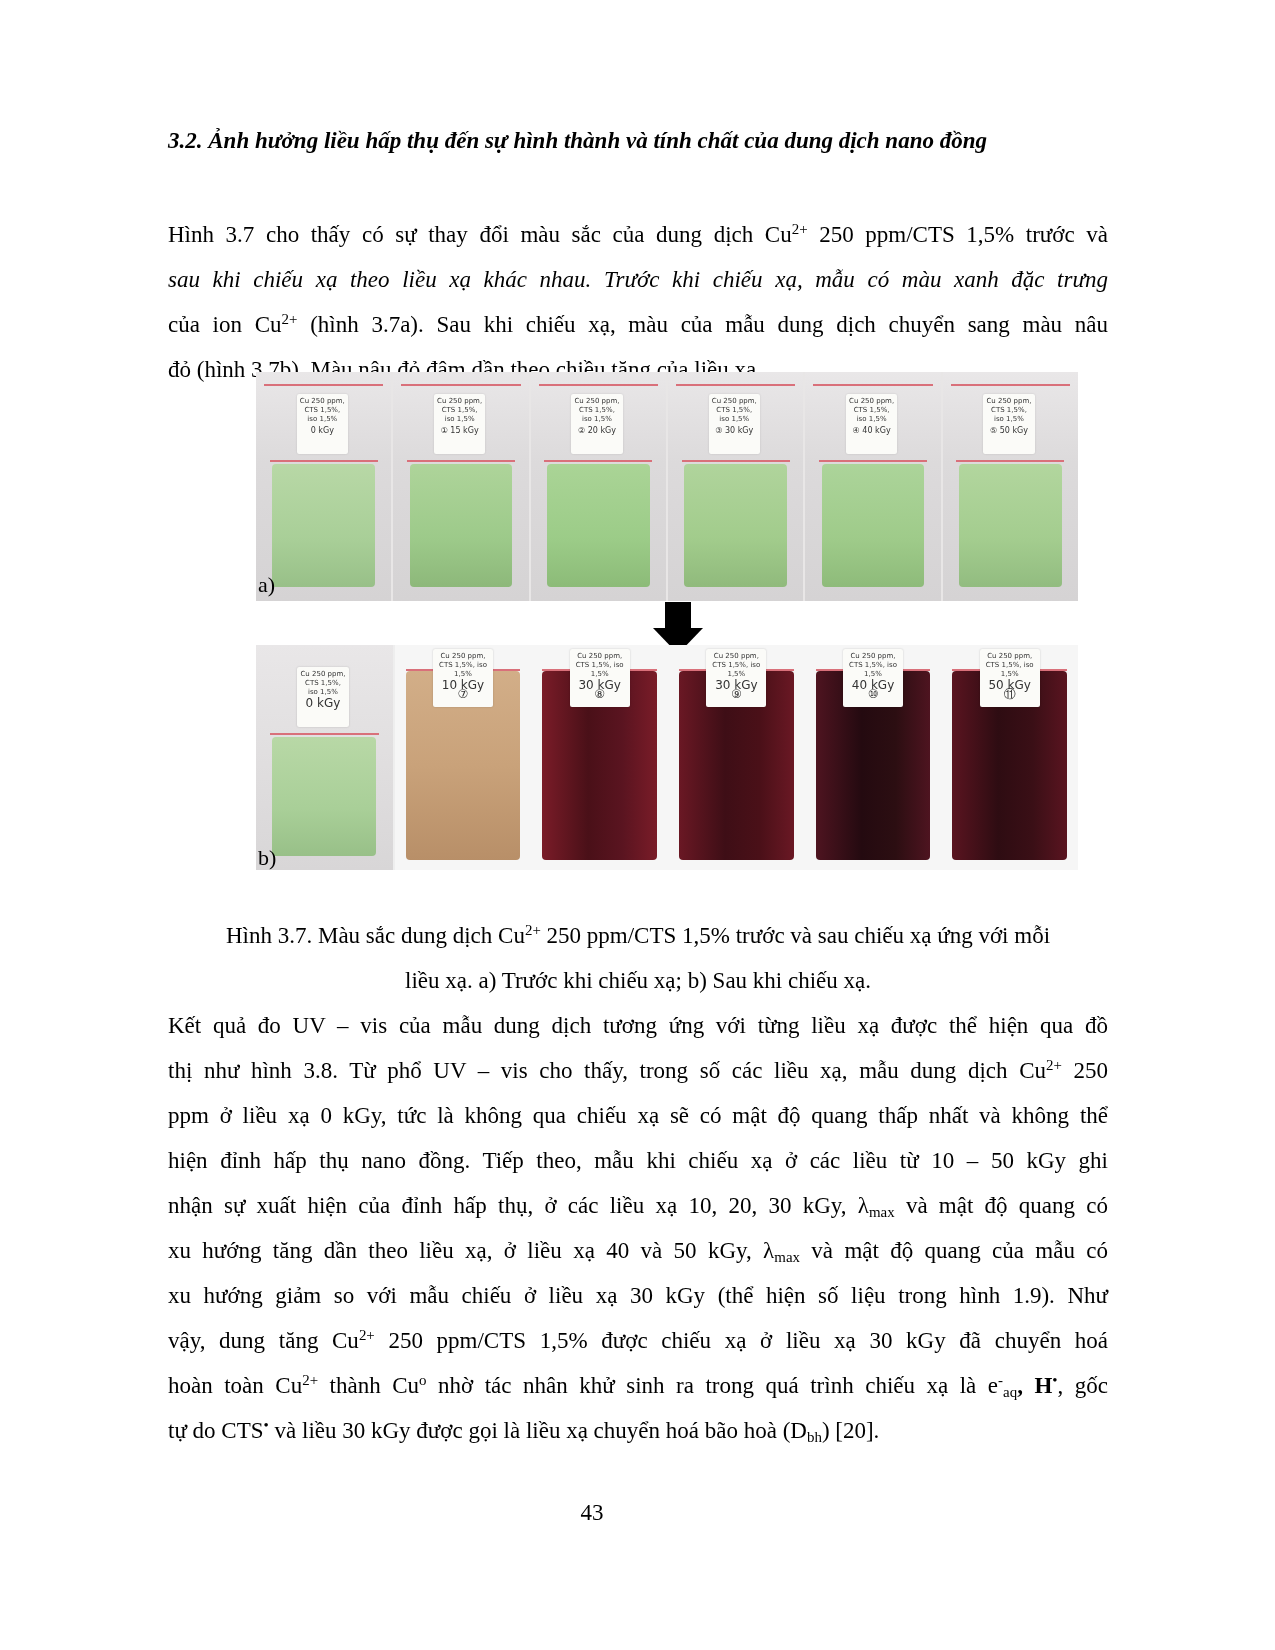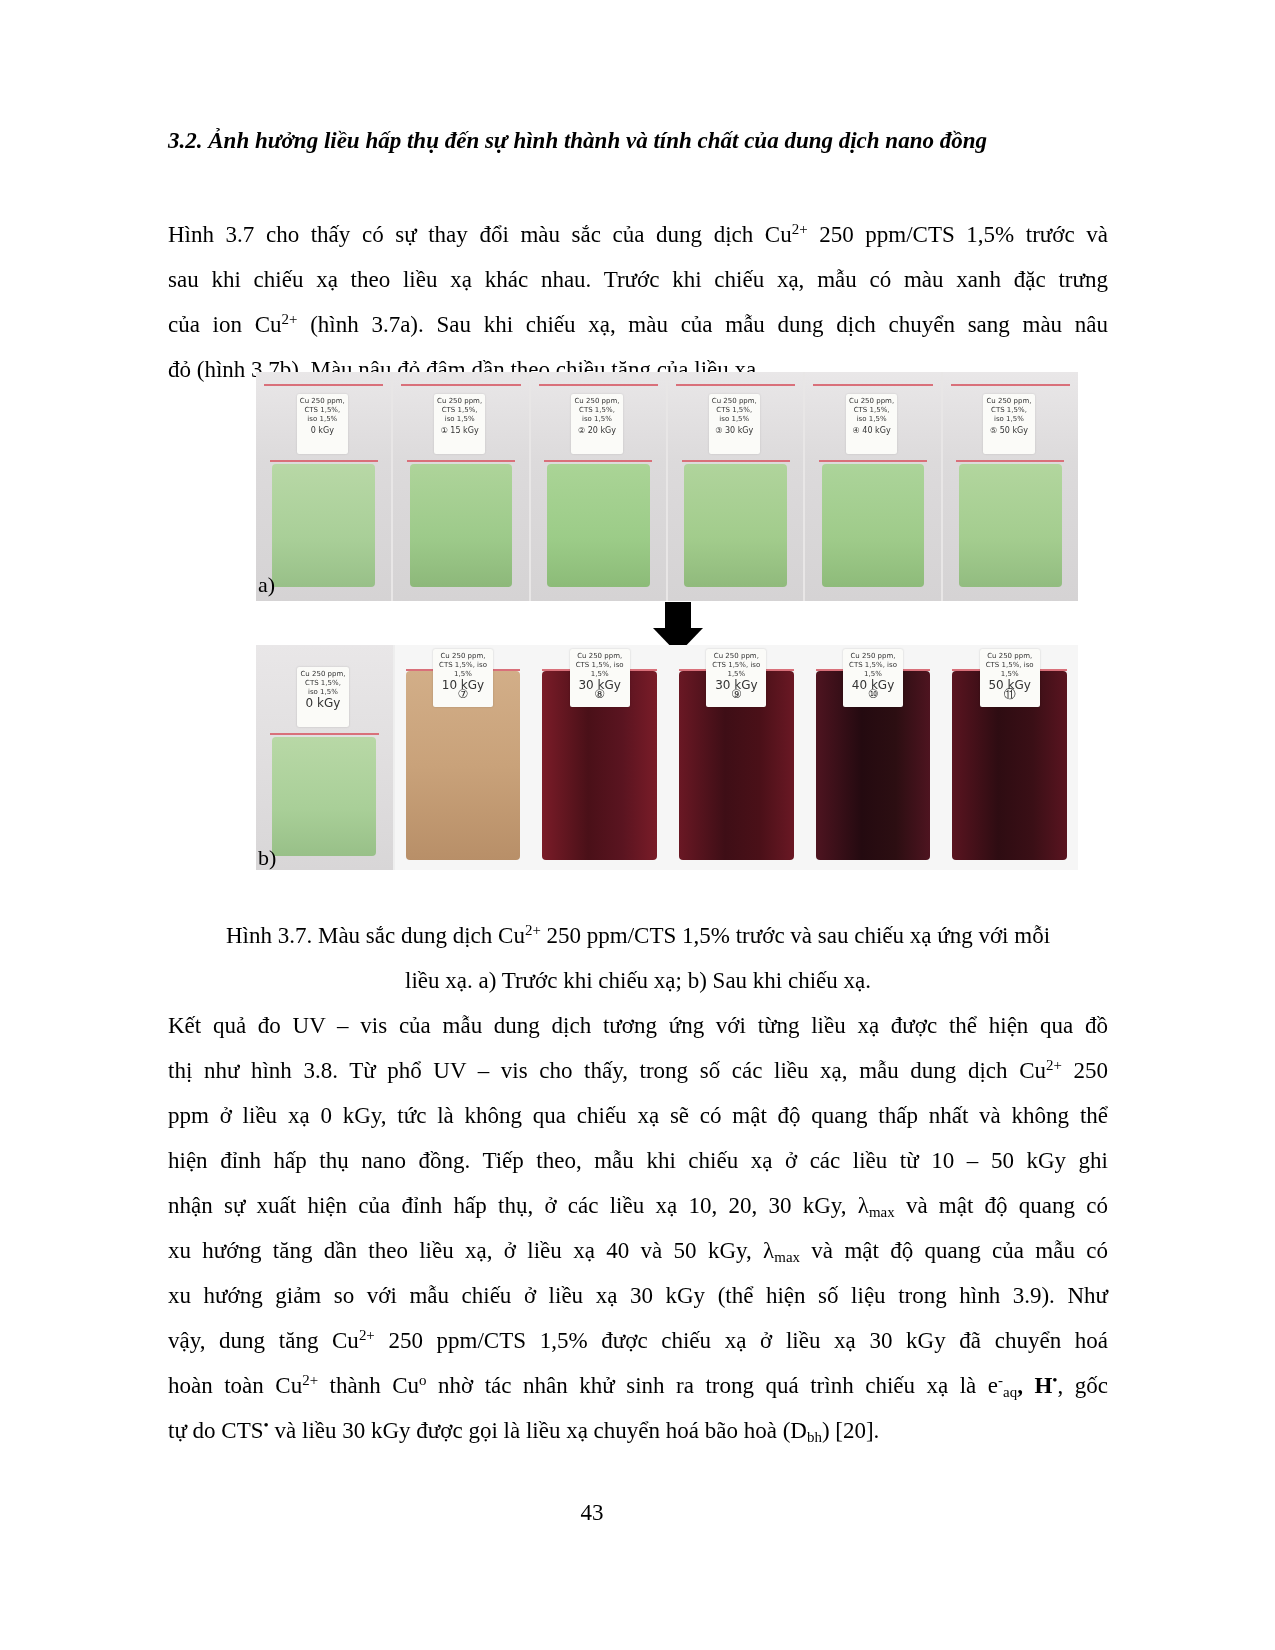--- a/index.html
+++ b/index.html
@@ -51,21 +51,21 @@
 </style>
 </head>
 <body>
 
 <div>
 
   <div class="heading">3.2. Ảnh hưởng liều hấp thụ đến sự hình thành và tính chất của dung dịch nano đồng</div>
 
   <div>
     <div class="line" style="top:177px;"><span>Hình 3.7 cho thấy có sự thay đổi màu sắc của dung dịch Cu</span><sup>2+</sup><span> 250 ppm/CTS 1,5% trước và</span></div>
-    <div class="line" style="top:222px;">sau khi chiếu xạ theo liều xạ khác nhau. Trước khi chiếu xạ, mẫu có màu xanh đặc trưng</div>
+    <div class="line" style="top:222px;font-style:italic;">sau khi chiếu xạ theo liều xạ khác nhau. Trước khi chiếu xạ, mẫu có màu xanh đặc trưng</div>
     <div class="line" style="top:267px;"><span>của ion Cu</span><sup>2+</sup><span> (hình 3.7a). Sau khi chiếu xạ, màu của mẫu dung dịch chuyển sang màu nâu</span></div>
     <div class="line last" style="top:312px;">đỏ (hình 3.7b). Màu nâu đỏ đậm dần theo chiều tăng của liều xạ.</div>
   </div>
 
   <div class="photo photo-a">
     <div class="bag">
       <div class="zip top"></div>
       <div class="label"><span>Cu 250 ppm, CTS 1,5%, iso 1,5%</span><span class="dose">0 kGy</span></div>
       <div class="zip inner"></div>
       <div class="liquid" style="background:linear-gradient(180deg,#b8d8a6,#a9cf98 60%,#98c088);"></div>
@@ -147,20 +147,20 @@
     <div class="line center" style="top:923px;">liều xạ. a) Trước khi chiếu xạ; b) Sau khi chiếu xạ.</div>
   </div>
 
   <div>
     <div class="line" style="top:968px;">Kết quả đo UV – vis của mẫu dung dịch tương ứng với từng liều xạ được thể hiện qua đồ</div>
     <div class="line" style="top:1013px;"><span>thị như hình 3.8. Từ phổ UV – vis cho thấy, trong số các liều xạ, mẫu dung dịch Cu</span><sup>2+</sup><span> 250</span></div>
     <div class="line" style="top:1058px;">ppm ở liều xạ 0 kGy, tức là không qua chiếu xạ sẽ có mật độ quang thấp nhất và không thể</div>
     <div class="line" style="top:1103px;">hiện đỉnh hấp thụ nano đồng. Tiếp theo, mẫu khi chiếu xạ ở các liều từ 10 – 50 kGy ghi</div>
     <div class="line" style="top:1148px;"><span>nhận sự xuất hiện của đỉnh hấp thụ, ở các liều xạ 10, 20, 30 kGy, λ</span><sub>max</sub><span> và mật độ quang có</span></div>
     <div class="line" style="top:1193px;"><span>xu hướng tăng dần theo liều xạ, ở liều xạ 40 và 50 kGy, λ</span><sub>max</sub><span> và mật độ quang của mẫu có</span></div>
-    <div class="line" style="top:1238px;">xu hướng giảm so với mẫu chiếu ở liều xạ 30 kGy (thể hiện số liệu trong hình 3.9). Như</div>
+    <div class="line" style="top:1238px;">xu hướng giảm so với mẫu chiếu ở liều xạ 30 kGy (thể hiện số liệu trong hình 1.9). Như</div>
     <div class="line" style="top:1283px;"><span>vậy, dung tăng Cu</span><sup>2+</sup><span> 250 ppm/CTS 1,5% được chiếu xạ ở liều xạ 30 kGy đã chuyển hoá</span></div>
     <div class="line" style="top:1328px;"><span>hoàn toàn Cu</span><sup>2+</sup><span> thành Cu</span><sup>o</sup><span> nhờ tác nhân khử sinh ra trong quá trình chiếu xạ là e</span><sup>-</sup><sub>aq</sub><span style="font-weight:bold;">, H</span><sup>•</sup><span>, gốc</span></div>
     <div class="line last" style="top:1373px;"><span>tự do CTS</span><sup>•</sup><span> và liều 30 kGy được gọi là liều xạ chuyển hoá bão hoà (D</span><sub>bh</sub><span>) [20].</span></div>
   </div>
 
   <div class="page-number">43</div>
 </div>
 
 </body></html>

